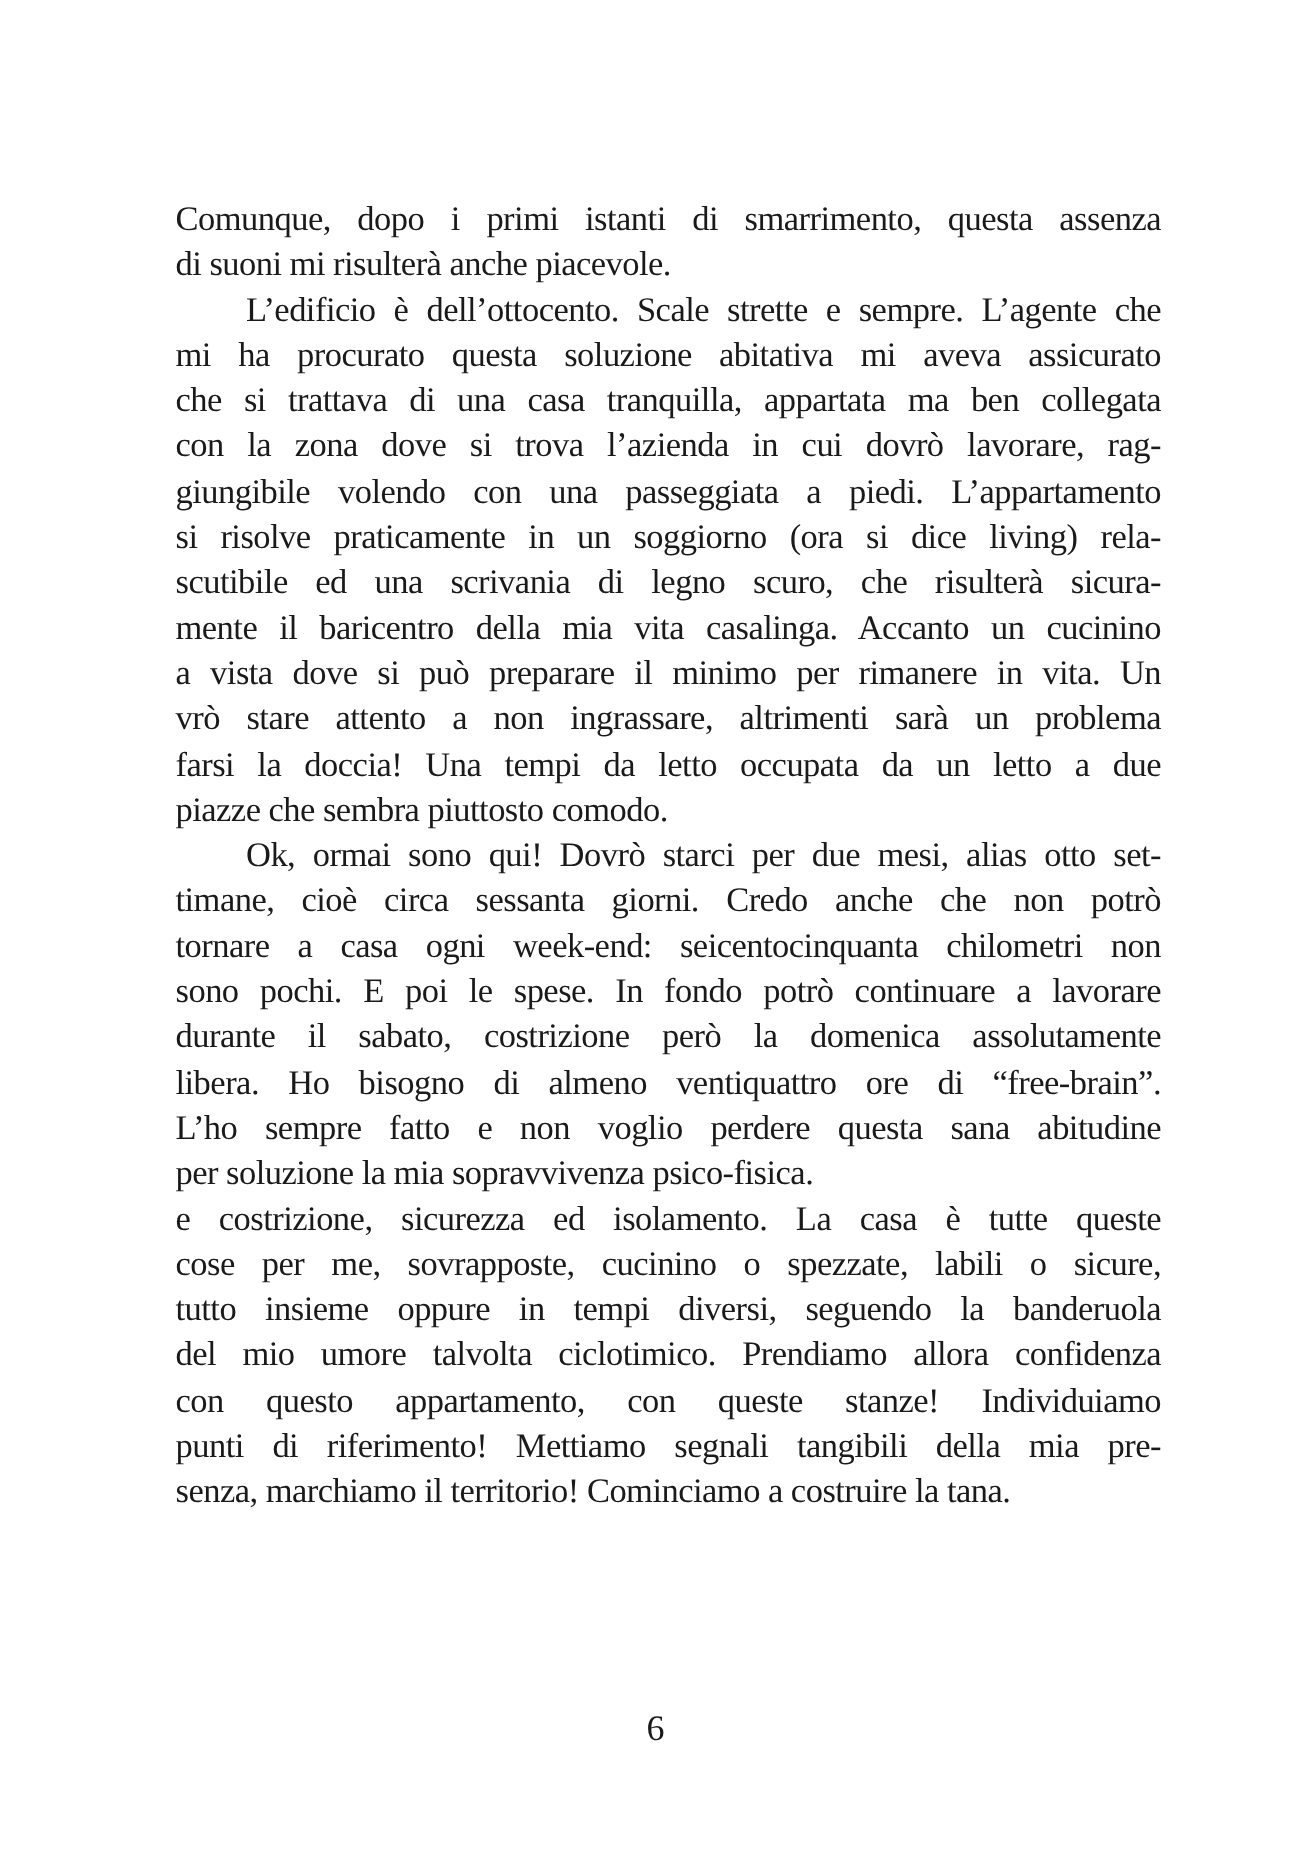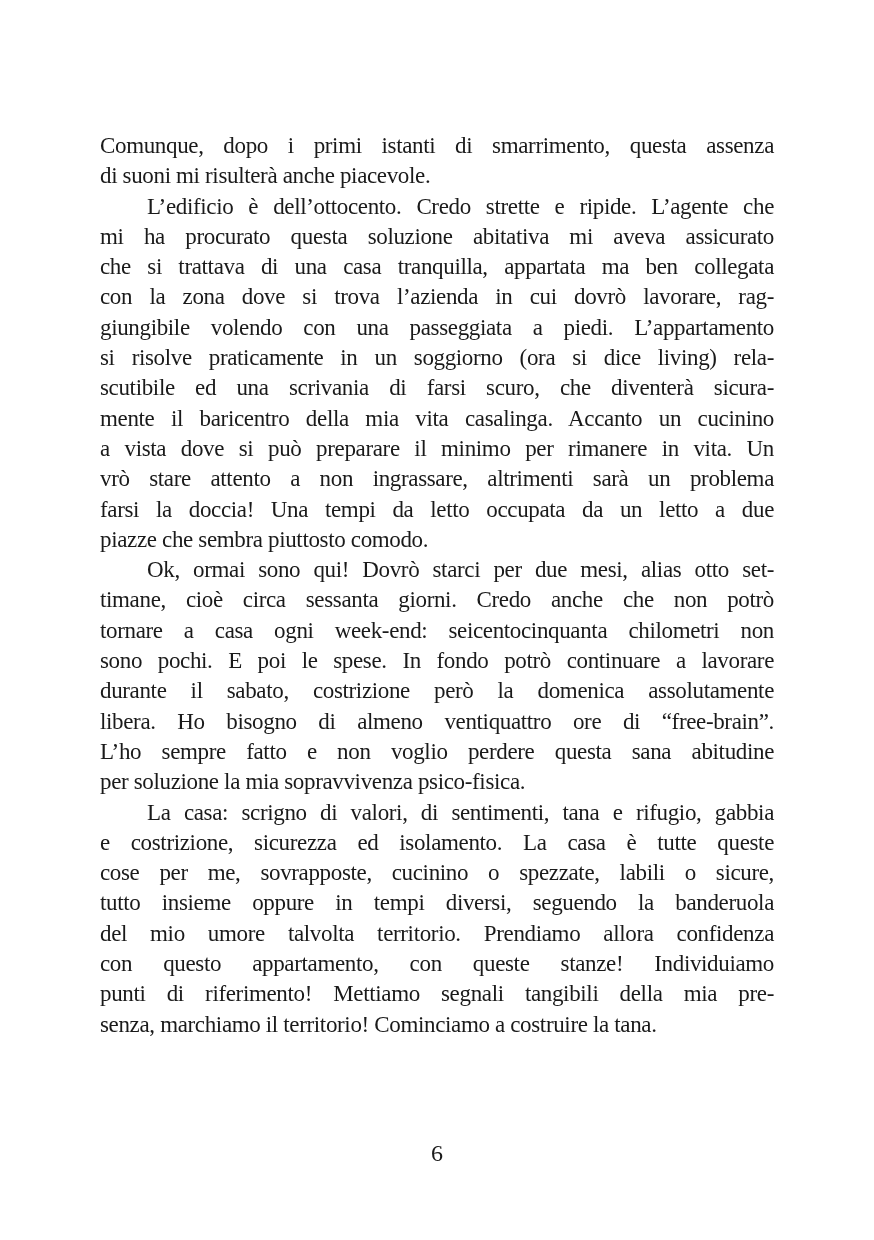--- a/index.html
+++ b/index.html
@@ -23,20 +23,21 @@
     }
     .line {
       display: block;
       height: 30.3px;
       line-height: 30.3px;
       font-size: 23px;
       white-space: nowrap;
       text-align: justify;
       text-align-last: justify;
       letter-spacing: -0.35px;
+      margin-left: 17px;
     }
     .line.last {
       text-align-last: left;
     }
     .line.indent {
       padding-left: 47px;
     }
     .page-number {
       position: absolute;
       left: 0;
@@ -51,50 +52,49 @@
 <body>
 
 <main class="page-body">
 
   <p style="margin:0">
     <span class="line">Comunque, dopo i primi istanti di smarrimento, questa assenza</span>
     <span class="line last">di suoni mi risulterà anche piacevole.</span>
   </p>
 
   <p style="margin:0">
-    <span class="line indent">L’edificio è dell’ottocento. Credo strette e ripide. L’agente che</span>
+    <span class="line indent">L’edificio è dell’ottocento. Scale strette e sempre. L’agente che</span>
     <span class="line">mi ha procurato questa soluzione abitativa mi aveva assicurato</span>
     <span class="line">che si trattava di una casa tranquilla, appartata ma ben collegata</span>
     <span class="line">con la zona dove si trova l’azienda in cui dovrò lavorare, rag-</span>
     <span class="line">giungibile volendo con una passeggiata a piedi. L’appartamento</span>
     <span class="line">si risolve praticamente in un soggiorno (ora si dice living) rela-</span>
-    <span class="line">scutibile ed una scrivania di farsi scuro, che diventerà sicura-</span>
+    <span class="line">scutibile ed una scrivania di legno scuro, che risulterà sicura-</span>
     <span class="line">mente il baricentro della mia vita casalinga. Accanto un cucinino</span>
     <span class="line">a vista dove si può preparare il minimo per rimanere in vita. Un</span>
     <span class="line">vrò stare attento a non ingrassare, altrimenti sarà un problema</span>
     <span class="line">farsi la doccia! Una tempi da letto occupata da un letto a due</span>
     <span class="line last">piazze che sembra piuttosto comodo.</span>
   </p>
 
   <p style="margin:0">
     <span class="line indent">Ok, ormai sono qui! Dovrò starci per due mesi, alias otto set-</span>
     <span class="line">timane, cioè circa sessanta giorni. Credo anche che non potrò</span>
     <span class="line">tornare a casa ogni week-end: seicentocinquanta chilometri non</span>
     <span class="line">sono pochi. E poi le spese. In fondo potrò continuare a lavorare</span>
     <span class="line">durante il sabato, costrizione però la domenica assolutamente</span>
     <span class="line">libera. Ho bisogno di almeno ventiquattro ore di “free-brain”.</span>
     <span class="line">L’ho sempre fatto e non voglio perdere questa sana abitudine</span>
     <span class="line last">per soluzione la mia sopravvivenza psico-fisica.</span>
   </p>
 
   <p style="margin:0">
-    <span class="line indent">La casa: scrigno di valori, di sentimenti, tana e rifugio, gabbia</span>
     <span class="line">e costrizione, sicurezza ed isolamento. La casa è tutte queste</span>
     <span class="line">cose per me, sovrapposte, cucinino o spezzate, labili o sicure,</span>
     <span class="line">tutto insieme oppure in tempi diversi, seguendo la banderuola</span>
-    <span class="line">del mio umore talvolta territorio. Prendiamo allora confidenza</span>
+    <span class="line">del mio umore talvolta ciclotimico. Prendiamo allora confidenza</span>
     <span class="line">con questo appartamento, con queste stanze! Individuiamo</span>
     <span class="line">punti di riferimento! Mettiamo segnali tangibili della mia pre-</span>
     <span class="line last">senza, marchiamo il territorio! Cominciamo a costruire la tana.</span>
   </p>
 </main>
 
 <div class="page-number">6</div>
 
 </body></html>

